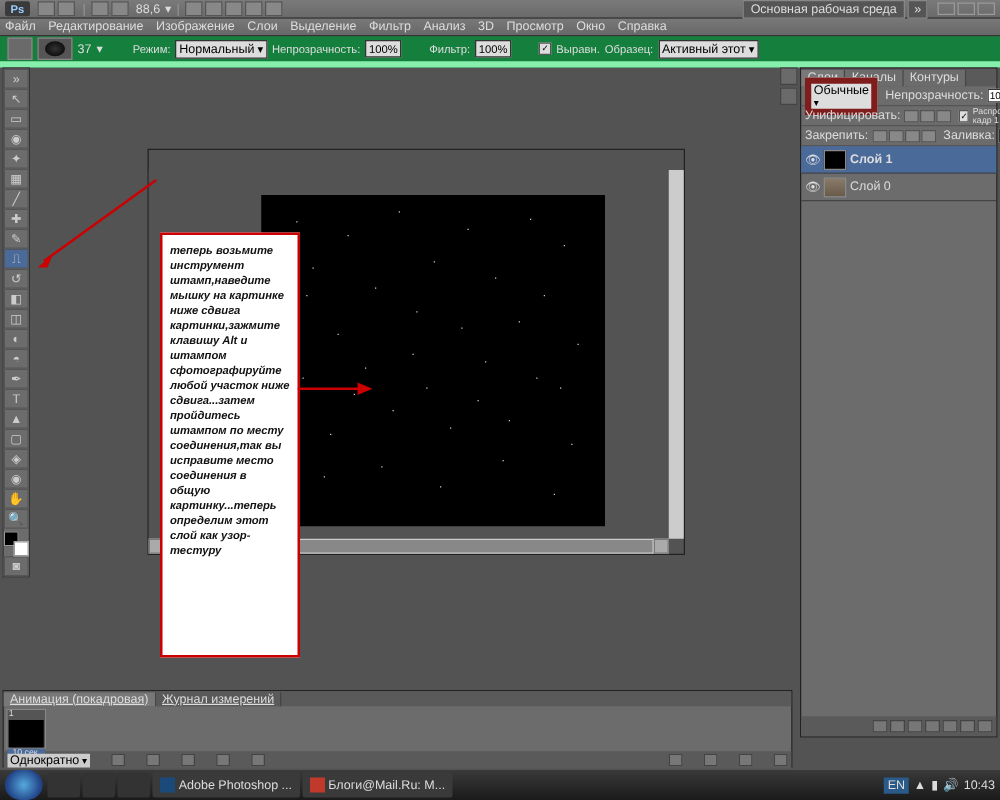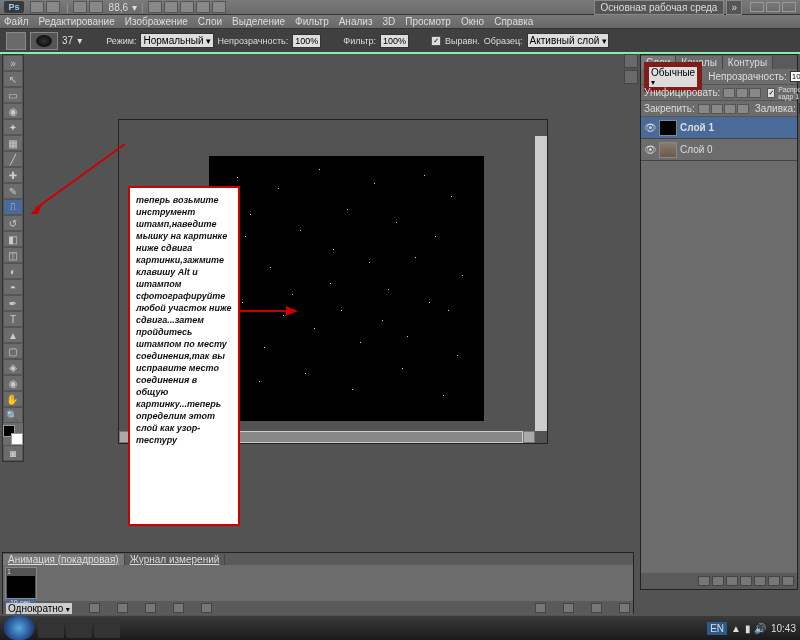--- a/index.html
+++ b/index.html
@@ -6,21 +6,21 @@
 body{width:800px;height:640px;background:#535353;overflow:hidden;position:relative;}
 .menubar{background:linear-gradient(#7a7a7a,#6a6a6a);height:15px;display:flex;align-items:center;padding:0 4px;color:#ddd;border-bottom:1px solid #333;}
 .menubar .ps-logo{width:20px;height:12px;background:#3a3a3a;display:flex;align-items:center;justify-content:center;font-weight:bold;color:#9cf;margin-right:6px;font-size:9px;border-radius:2px;}
 .menubar .tool-btn{width:14px;height:12px;background:#888;margin-right:2px;border:1px solid #555;}
 .menubar .zoom{margin:0 4px;}
 .menubar .workspace{margin-left:auto;background:#555;padding:1px 6px;border:1px solid #888;}
 .menubar .winbtns{display:flex;margin-left:6px;}
 .menubar .winbtns div{width:14px;height:10px;border:1px solid #999;margin-left:2px;}
 .menus{background:linear-gradient(#787878,#686868);height:14px;display:flex;align-items:center;padding:0 4px;color:#ddd;border-bottom:1px solid #333;}
 .menus span{margin-right:10px;}
-.optbar{background:#404040;height:25px;display:flex;align-items:center;padding:0 6px;color:#ddd;border-bottom:2px solid #86efac;gap:4px;}
+.optbar{background:#15803d;height:25px;display:flex;align-items:center;padding:0 6px;color:#ddd;border-bottom:5px solid #86efac;gap:4px;}
 .optbar .swatch{width:28px;height:18px;background:#555;border:1px solid #888;display:flex;align-items:center;justify-content:center;}
 .optbar .swatch::after{content:"";width:16px;height:12px;background:radial-gradient(#333,#000);border-radius:50%;}
 .optbar .dd{background:#ddd;color:#000;padding:1px 2px;border:1px solid #333;font-size:9px;}
 .optbar label{font-size:9px;}
 .main{position:absolute;top:54px;left:0;right:0;bottom:24px;}
 .toolbox{position:absolute;left:2px;top:0;width:22px;background:#6c6c6c;border:1px solid #333;}
 .toolbox .t{width:20px;height:16px;border:1px solid #555;background:#6c6c6c;display:flex;align-items:center;justify-content:center;color:#ccc;font-size:10px;}
 .toolbox .t.active{background:#4a6a9a;}
 .toolbox .sw{width:20px;height:20px;position:relative;margin-top:2px;}
 .toolbox .sw .fg{position:absolute;width:12px;height:12px;background:#000;border:1px solid #999;top:0;left:0;}
@@ -132,21 +132,21 @@
   <span class="dd"><span>Нормальный</span> ▾</span>
   <label>Непрозрачность:</label>
   <span class="dd">100%</span>
   <div class="tool-btn" style="width:14px;height:14px"></div>
   <label>Фильтр:</label>
   <span class="dd">100%</span>
   <div class="tool-btn" style="width:14px;height:14px"></div>
   <span class="chk">✓</span>
   <label>Выравн.</label>
   <label>Образец:</label>
-  <span class="dd"><span>Активный слой</span> ▾</span>
+  <span class="dd"><span>Активный этот</span> ▾</span>
   <div class="tool-btn" style="width:14px;height:14px"></div>
   <div class="tool-btn" style="width:14px;height:14px"></div>
 </div>
 
 <div class="main">
 
   <div class="toolbox">
     <div class="t">»</div>
     <div class="t">↖</div>
     <div class="t">▭</div>
@@ -329,20 +329,28 @@
     <i></i>
     <i></i>
   </div>
 </div>
 
 <div class="taskbar">
   <div class="start"></div>
   <div class="pin"></div>
   <div class="pin"></div>
   <div class="pin"></div>
+  <div class="task ps">
+      <div class="ic"></div>
+      <span>Adobe Photoshop ...</span>
+    </div>
+  <div class="task op">
+      <div class="ic"></div>
+      <span>Блоги@Mail.Ru: М...</span>
+    </div>
   <div class="tray">
     <span class="lang">EN</span>
     <span>▲</span>
     <span>▮</span>
     <span>🔊</span>
     <span>10:43</span>
   </div>
 </div>
 
 </body></html>

